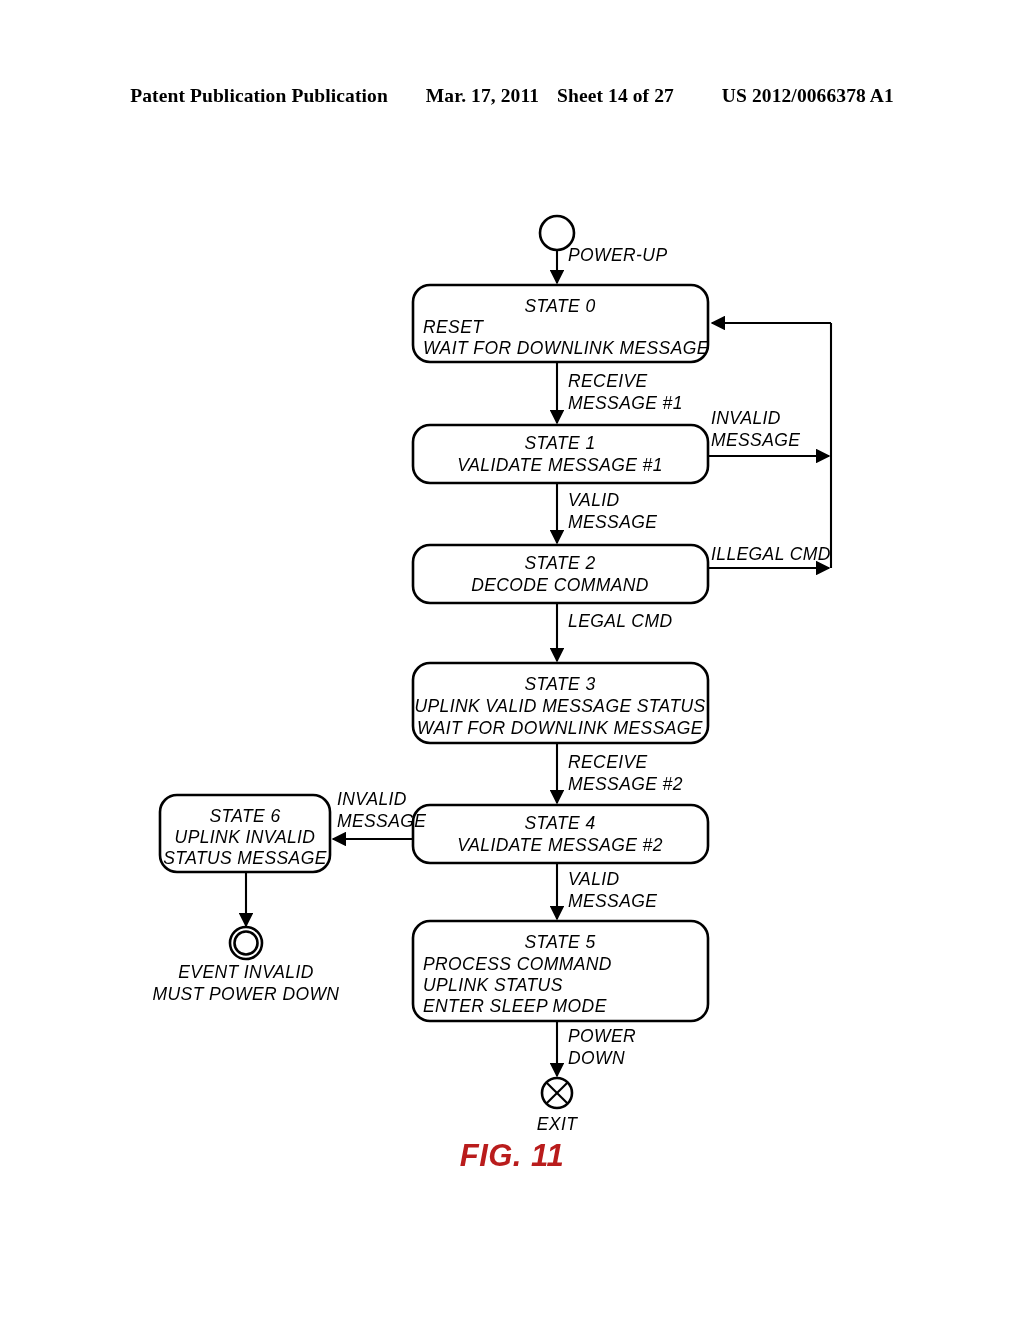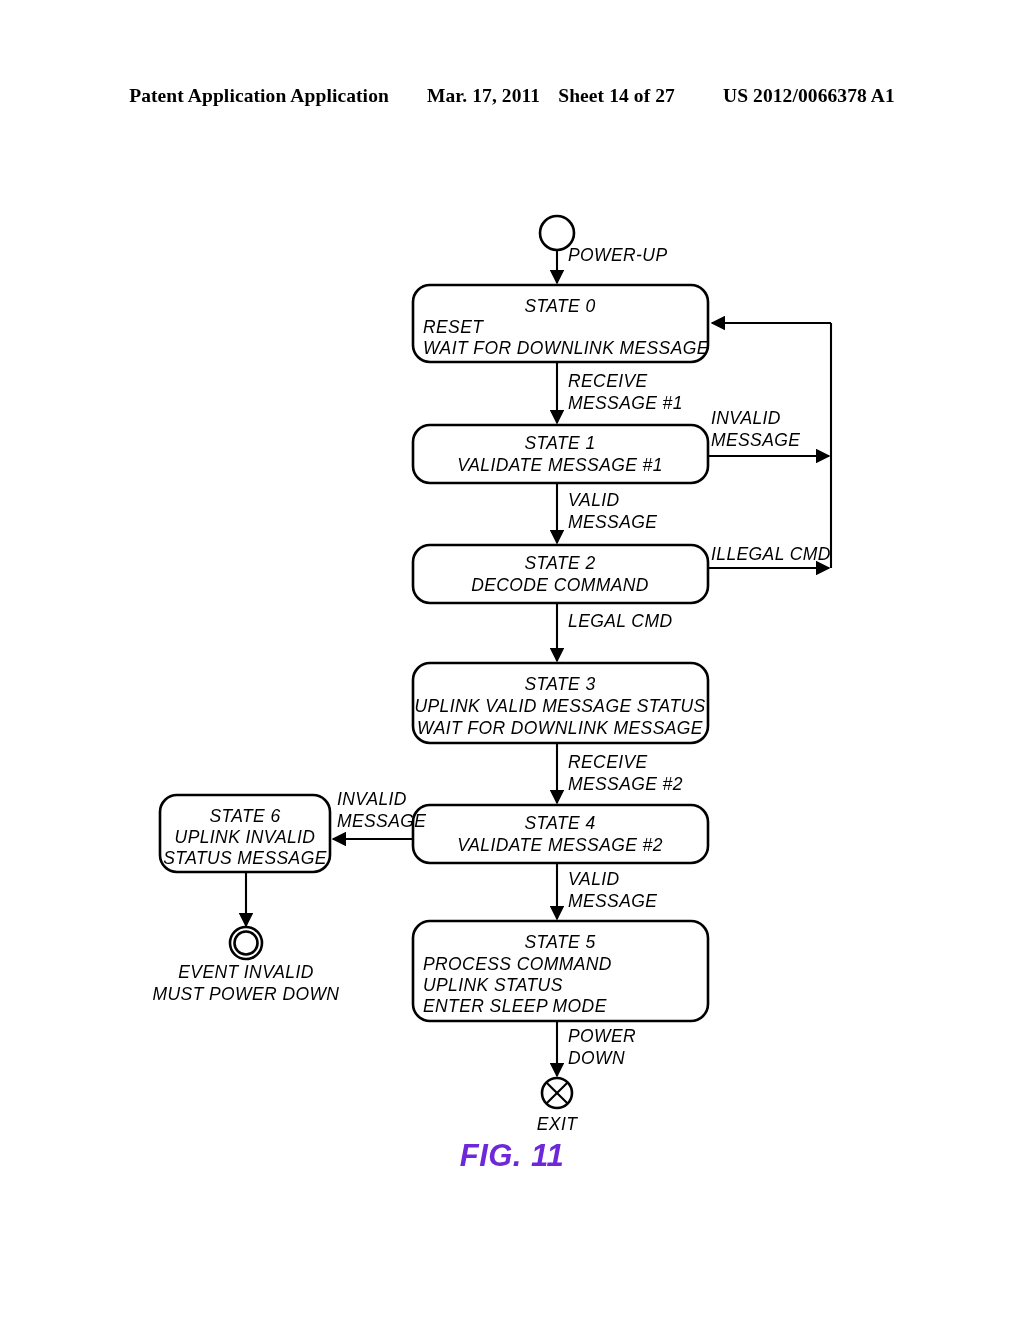--- a/index.html
+++ b/index.html
@@ -47,21 +47,21 @@
     position: absolute;
     left: 0;
     top: 1138px;
     width: 1024px;
     text-align: center;
     font-family: "Liberation Sans", sans-serif;
     font-weight: bold;
     font-style: italic;
     font-size: 31px;
     letter-spacing: 0.5px;
-    color: #6d28d9;
+    color: #b91c1c;
   }
   
   text {
     font-family: "Liberation Sans", sans-serif;
     font-style: italic;
     fill: #000000;
     letter-spacing: 0.4px;
   }
   .box-text  { font-size: 17.5px; }
   .edge-text { font-size: 17.5px; }
@@ -69,21 +69,21 @@
   .shape { fill: #ffffff; stroke: #000000; stroke-width: 2.6; }
   .conn  { stroke: #000000; stroke-width: 2.1; fill: none; }
   .circ-open { fill: #ffffff; stroke: #000000; stroke-width: 2.6; }
 </style>
 </head>
 <body>
 
 <div id="page">
 
   <div id="patent-header">
-    <span class="hdr-pub">Patent Application Application</span>
+    <span class="hdr-pub">Patent Publication Publication</span>
     <span class="hdr-date">Mar. 17, 2011</span>
     <span class="hdr-sheet">Sheet 14 of 27</span>
     <span class="hdr-num">US 2012/0066378 A1</span>
   </div>
 
   <svg id="figure-svg" width="1024" height="1320" viewBox="0 0 1024 1320">
     <defs>
       <marker id="arrow" viewBox="0 0 10 10" refX="9" refY="5" markerWidth="7" markerHeight="7" orient="auto-start-reverse">
         <path d="M 0 0 L 10 5 L 0 10 z" fill="#000000"></path>
       </marker>

